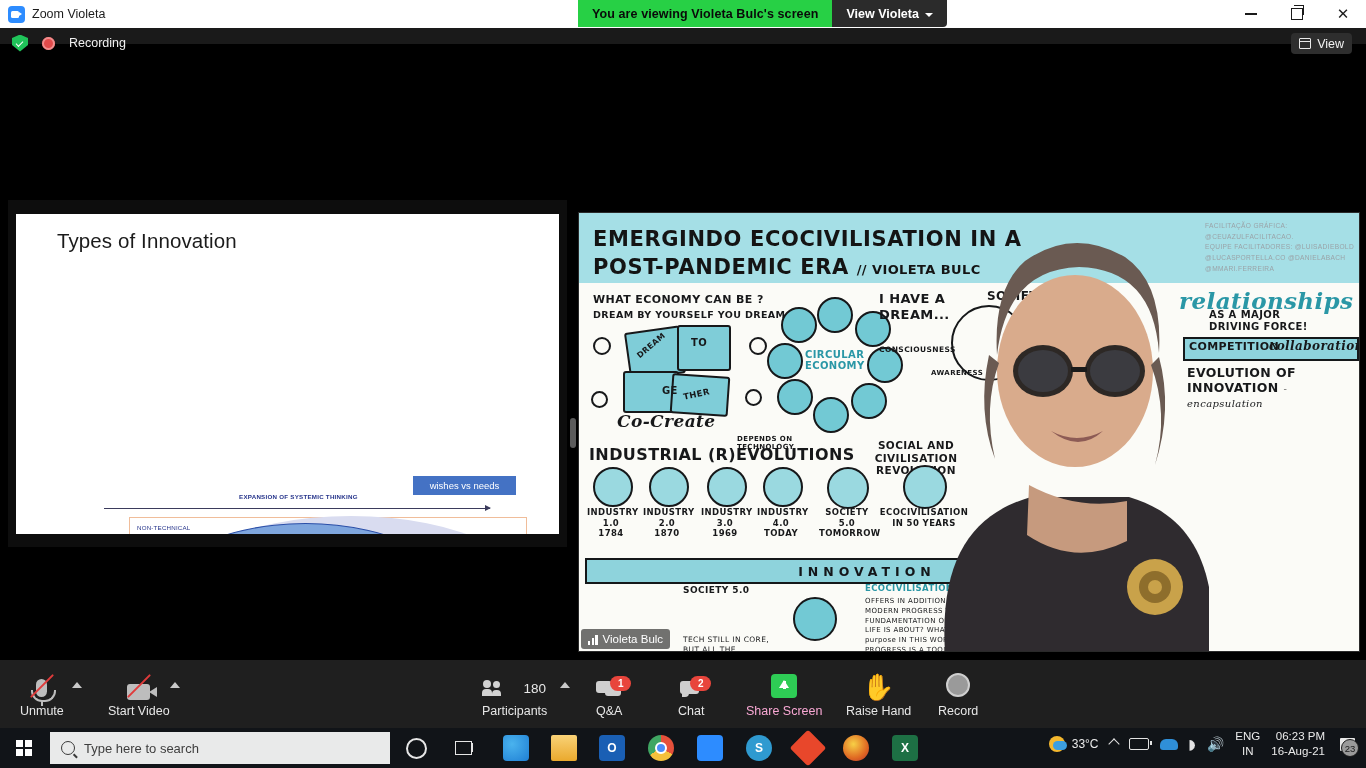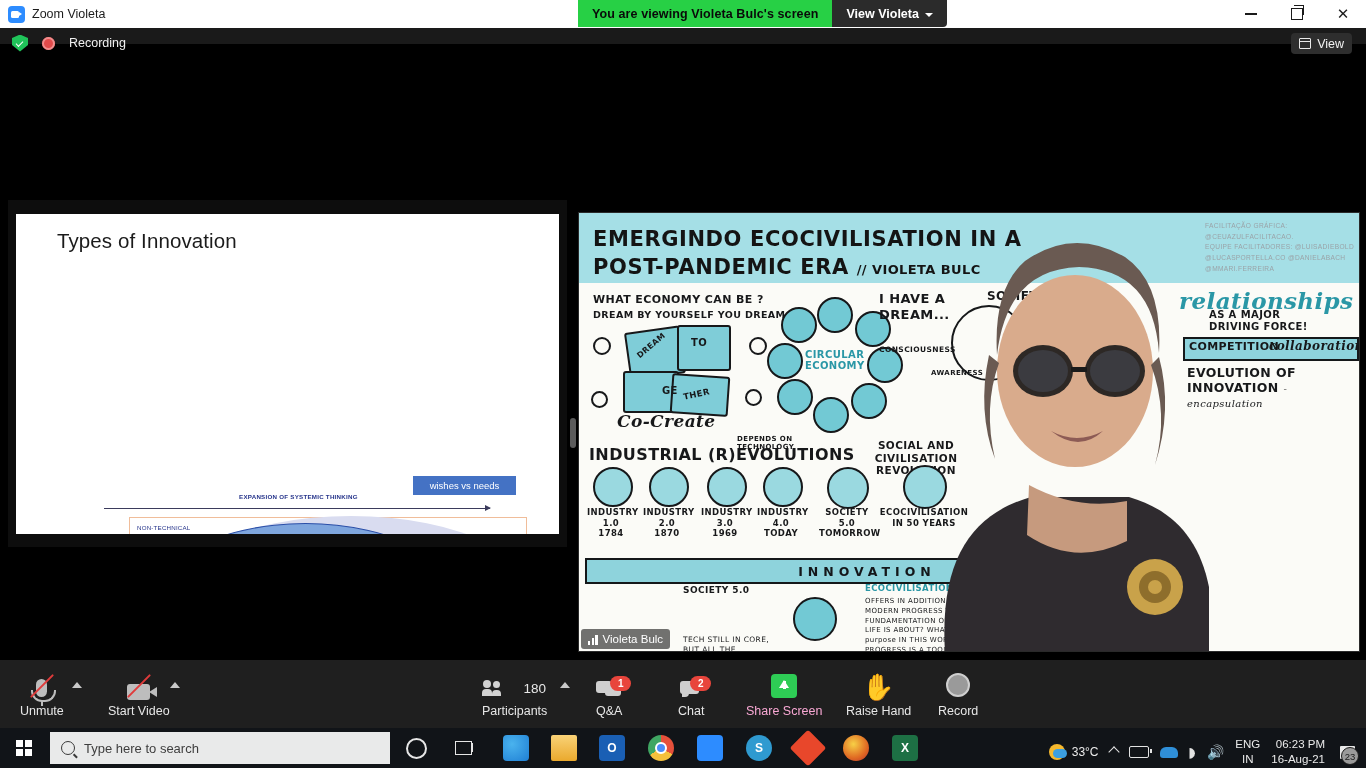--- a/index.html
+++ b/index.html
@@ -110,21 +110,21 @@
   .searchbox{position:absolute;left:50px;top:4px;width:340px;height:32px;background:#e9eaea;display:flex;align-items:center;gap:9px;padding:0 11px;box-sizing:border-box;}
   .srch-ic{width:12px;height:12px;border:1.6px solid #3a3a3a;border-radius:50%;position:relative;}
   .srch-ic:after{content:"";position:absolute;right:-4px;bottom:-3px;width:5px;height:1.6px;background:#3a3a3a;transform:rotate(45deg);}
   .srch-ph{font-size:13px;color:#3e3e3e;}
   .tb-ic{position:absolute;top:4px;width:40px;height:32px;display:flex;align-items:center;justify-content:center;}
   .cortana{width:17px;height:17px;border-radius:50%;border:2px solid #e6e6e6;}
   .taskview{width:19px;height:15px;position:relative;}
   .taskview i{position:absolute;background:#e6e6e6;}
   .appicon{width:26px;height:26px;border-radius:4px;display:flex;align-items:center;justify-content:center;font-size:12px;color:#fff;font-weight:bold;position:relative;}
   .active-underline:after{content:"";position:absolute;left:-7px;bottom:-6px;width:40px;height:2.5px;background:#5aa5e8;}
-  .tray{position:absolute;right:0;top:0;height:32px;display:flex;align-items:center;gap:11px;padding-right:8px;color:#eaeaea;font-size:12px;margin-top:8px;}
+  .tray{position:absolute;right:0;top:0;height:32px;display:flex;align-items:center;gap:11px;padding-right:8px;color:#eaeaea;font-size:12px;}
   .weather{display:flex;align-items:center;gap:7px;}
   .sun{width:16px;height:16px;border-radius:50%;background:#f5b82e;position:relative;}
   .sun:after{content:"";position:absolute;left:4px;top:5px;width:14px;height:9px;background:#3c9fe0;border-radius:6px;}
   .chev{width:7px;height:7px;border-left:1.5px solid #e3e3e3;border-top:1.5px solid #e3e3e3;transform:rotate(45deg);}
   .batt{width:18px;height:10px;border:1.5px solid #e3e3e3;border-radius:2px;position:relative;}
   .batt:after{content:"";position:absolute;right:-4px;top:2.4px;width:2px;height:4px;background:#e3e3e3;}
   .cloudy{width:18px;height:11px;background:#2f8fd8;border-radius:6px 6px 3px 3px;}
   .wifi{font-size:14px;color:#e3e3e3;font-family:"DejaVu Sans",sans-serif;}
   .spk{font-size:14px;color:#e3e3e3;font-family:"DejaVu Sans",sans-serif;}
   .lang{text-align:center;line-height:1.32;font-size:11.5px;}

